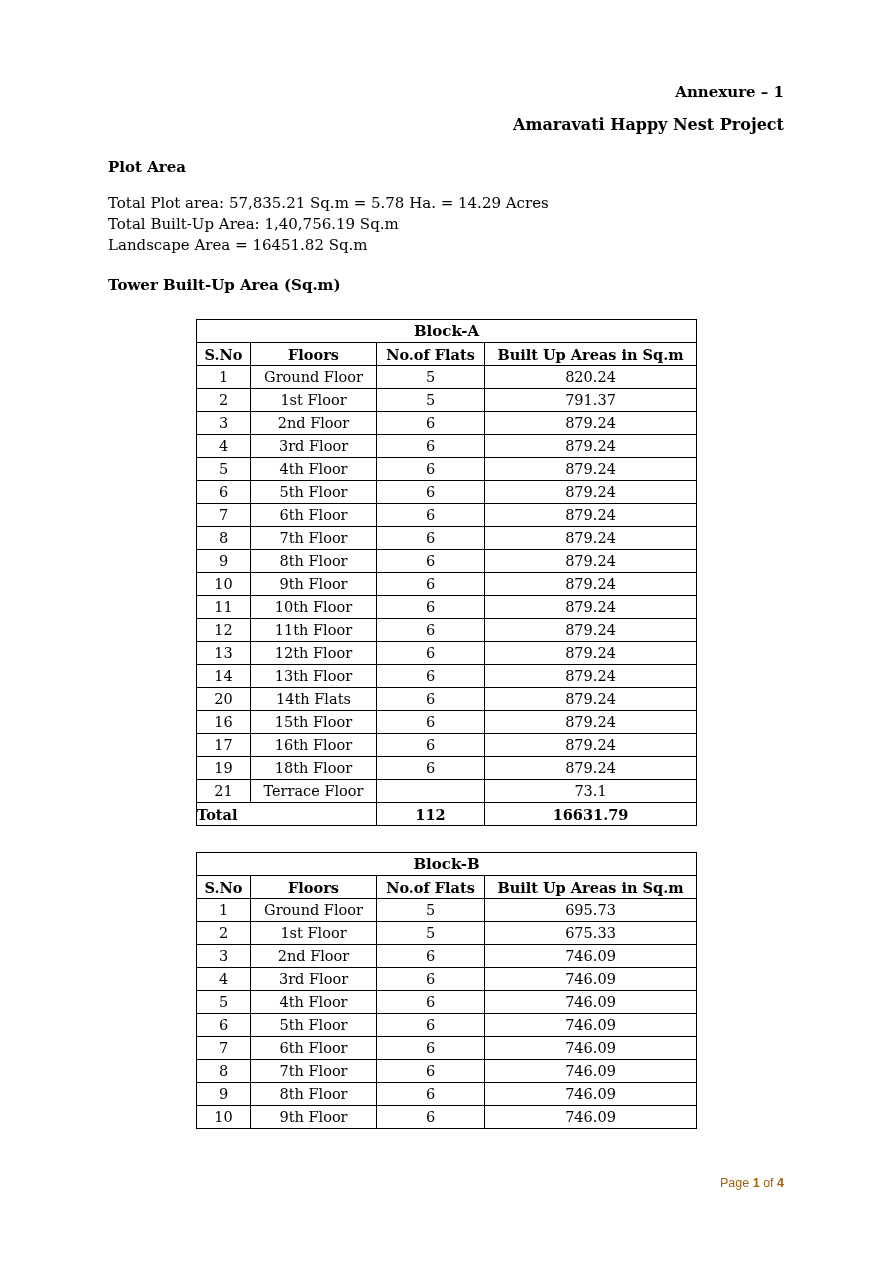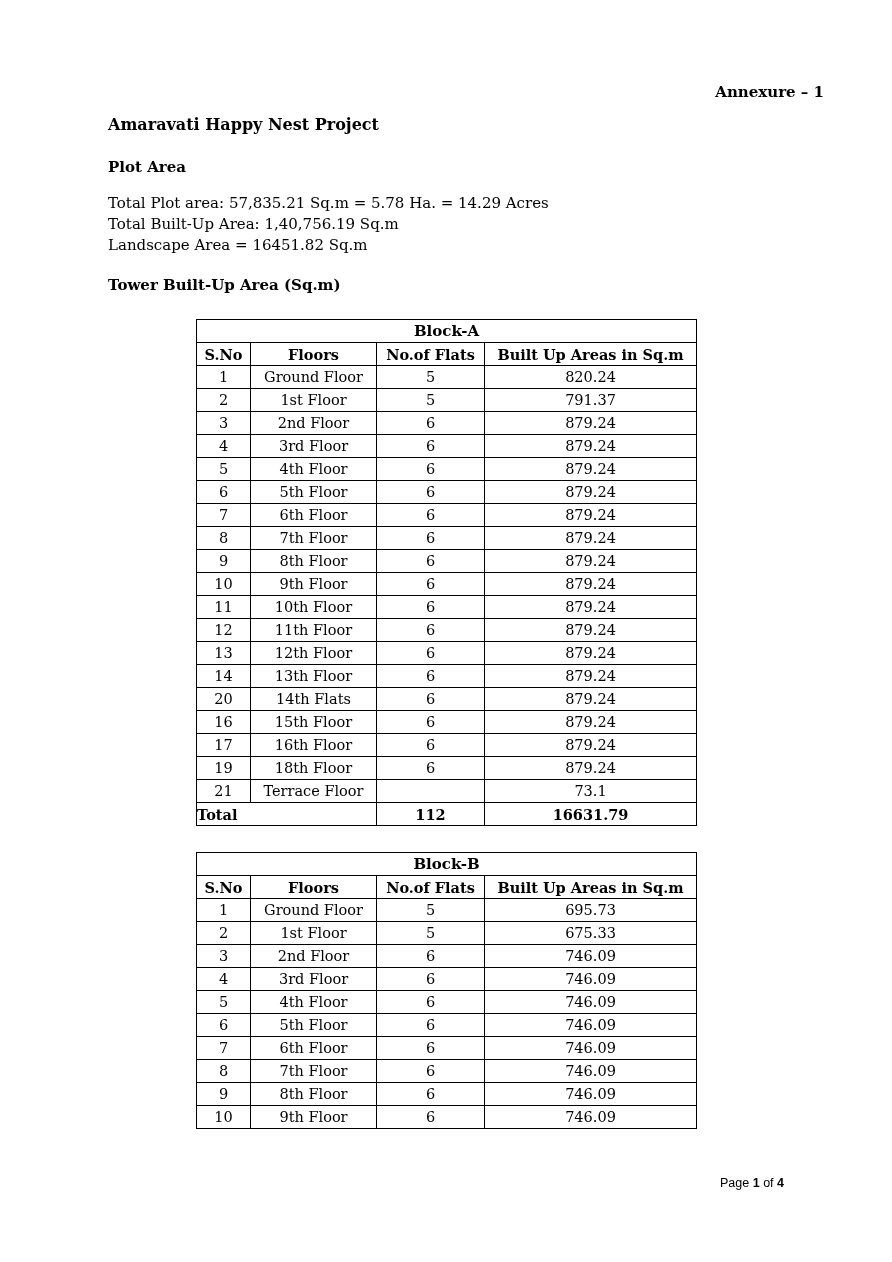--- a/index.html
+++ b/index.html
@@ -4,31 +4,31 @@
 <style>
   html, body { margin: 0; padding: 0; background: #ffffff; }
   .page {
     position: relative;
     width: 892px;
     height: 1262px;
     background: #ffffff;
     color: #000000;
     font-family: "DejaVu Serif", serif;
     box-sizing: border-box;
-    padding: 84px 68px 0 108px;
+    padding: 84px 108px 0 108px;
     overflow: hidden;
   }
   .annexure {
     text-align: right;
     font-weight: bold;
     font-size: 15px;
     line-height: 16px;
   }
   .doc-title {
-    text-align: left;
+    text-align: right;
     font-weight: bold;
     font-size: 16px;
     line-height: 17px;
     margin-top: 16px;
   }
   .section-heading {
     font-weight: bold;
     font-size: 15px;
     line-height: 17px;
     margin-top: 26px;
@@ -62,21 +62,21 @@
   td.tbl-header { font-weight: bold; font-size: 14.5px; }
   td.col1 { text-align: left; padding-left: 8px; }
   tr.total-row td { font-weight: bold; }
   tr.total-row td.total-label { text-align: left; padding-left: 0; }
   .footer {
     position: absolute;
     top: 1176px;
     right: 108px;
     font-family: "Liberation Sans", sans-serif;
     font-size: 12.5px;
-    color: #000000;
+    color: #a16207;
   }
 </style>
 </head>
 <body>
 
 <div class="page">
 
   <div class="annexure">Annexure – 1</div>
 
   <div class="doc-title">Amaravati Happy Nest Project</div>

